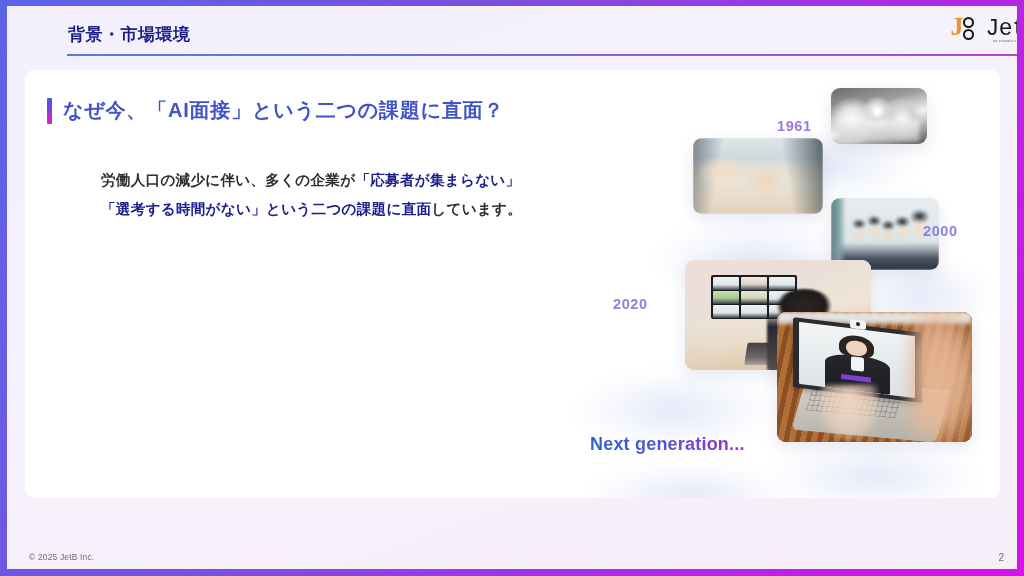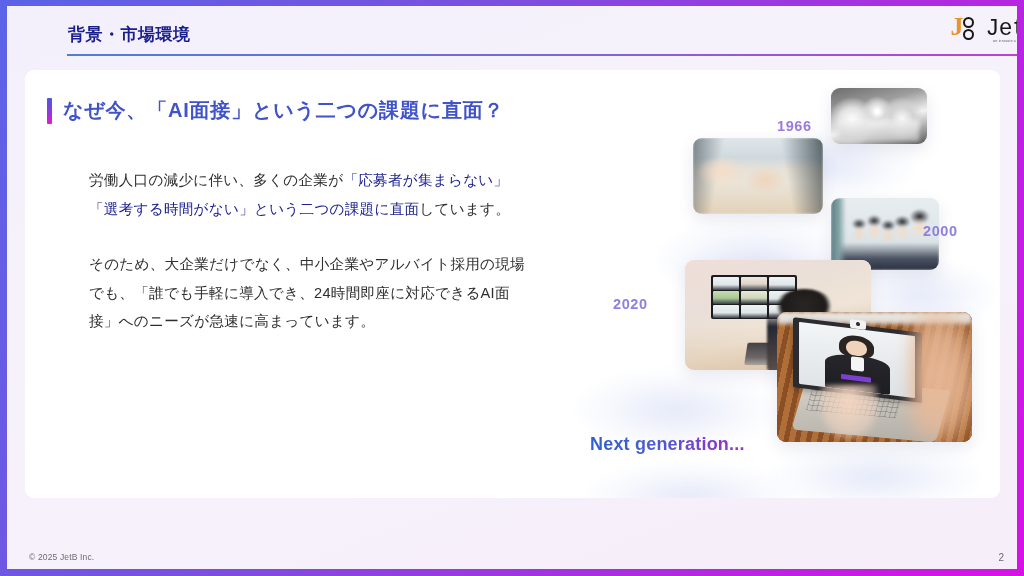--- a/index.html
+++ b/index.html
@@ -151,25 +151,25 @@
 
   
   .body-col {
     position: absolute;
     left: 64px;
     top: 96px;
     width: 437px;
   }
   .para {
     font-size: 14.6px;
-    font-weight: 400;
+    font-weight: 700;
     line-height: 28.5px;
     color: #2e2e30;
     letter-spacing: 0.25px;
-    margin: 0 0 27px 0;
+    margin: 0 0 27px 12px;
     text-align: left;
   }
   .para:last-child { margin-bottom: 0; }
   .hl { color: #1a1f8c; }
 
   
   .collage {
     position: absolute;
     left: 520px;
     top: 0;
@@ -497,21 +497,20 @@
 
       <div class="sect-head">
         <span class="sect-bar"></span>
         <span class="sect-title">なぜ今、「AI面接」という二つの課題に直面？</span>
       </div>
 
       <div class="body-col">
         <p class="para"><span>労働人口の減少に伴い、多くの企業が</span><span class="hl">「応募者が集まらない」「選考する時間がない」という二つの課題に直面</span><span>しています。</span></p>
 
 
-        <p class="para">そのため、大企業だけでなく、中小企業やアルバイト採用の現場でも、「誰でも手軽に導入でき、24時間即座に対応できるAI面接」へのニーズが急速に高まっています。</p>
       </div>
 
       <div class="collage">
 
         <div class="glow" style="left:200px; top:60px; width:170px; height:70px;"></div>
         <div class="glow" style="left:110px; top:150px; width:200px; height:80px;"></div>
         <div class="glow" style="left:300px; top:190px; width:150px; height:70px;"></div>
         <div class="glow" style="left:30px;  top:300px; width:200px; height:80px;"></div>
         <div class="glow" style="left:40px;  top:392px; width:210px; height:70px;"></div>
         <div class="glow" style="left:225px; top:372px; width:210px; height:70px;"></div>
@@ -558,21 +557,21 @@
               <div class="p5-head"></div>
               <div class="p5-face"></div>
               <div class="p5-body"></div>
               <div class="p5-badge"></div>
             </div>
           </div>
           <div class="p5-hand"></div>
           <div class="p5-blurR"></div>
         </div>
 
-        <div class="yr y1970">1966</div>
+        <div class="yr y1970">1961</div>
         <div class="yr y2000">2000</div>
         <div class="yr y2020">2020</div>
         <div class="nextgen">Next generation...</div>
       </div>
     </div>
 
     <div class="footer-left">© 2025 JetB Inc.</div>
     <div class="footer-page">2</div>
 
   </div>

